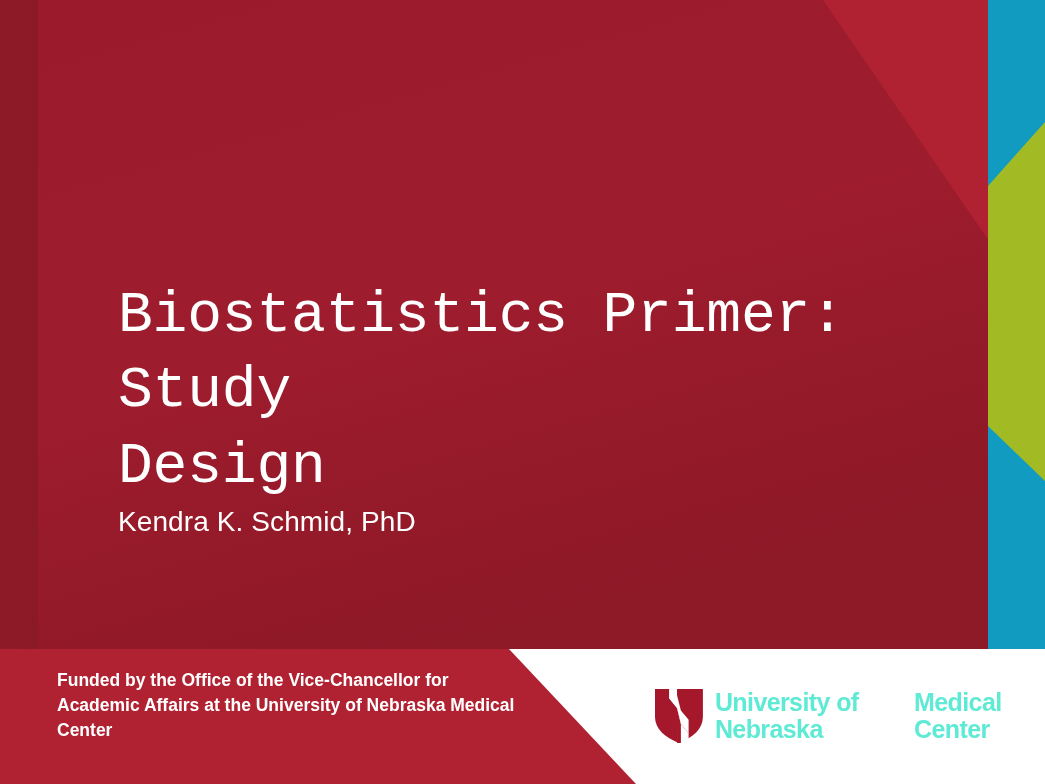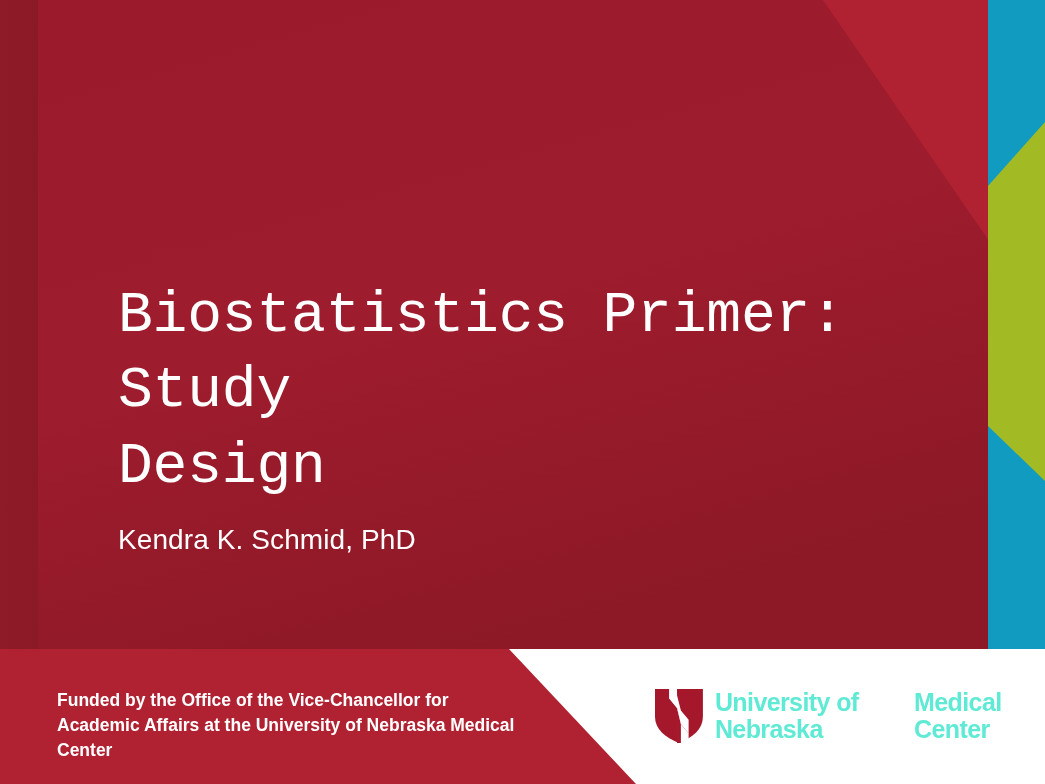--- a/index.html
+++ b/index.html
@@ -41,28 +41,27 @@
     letter-spacing:-0.2px;
     white-space:pre-line;
     font-family:Liberation Mono, monospace;
   }
 
   .slide-subtitle {
     color:#ffffff;
     font-size:28px;
     font-weight:400;
     line-height:1.3;
-    margin-top:18px;
     letter-spacing:0.1px;
   }
 
   
   .funding-note {
     position:absolute;
-    left:57px; top:688px;
+    left:57px; top:668px;
     width:460px;
     color:#ffffff;
     font-size:17.5px;
     font-weight:700;
     line-height:1.42;
     z-index:6;
   }
 
   
   .logo {

